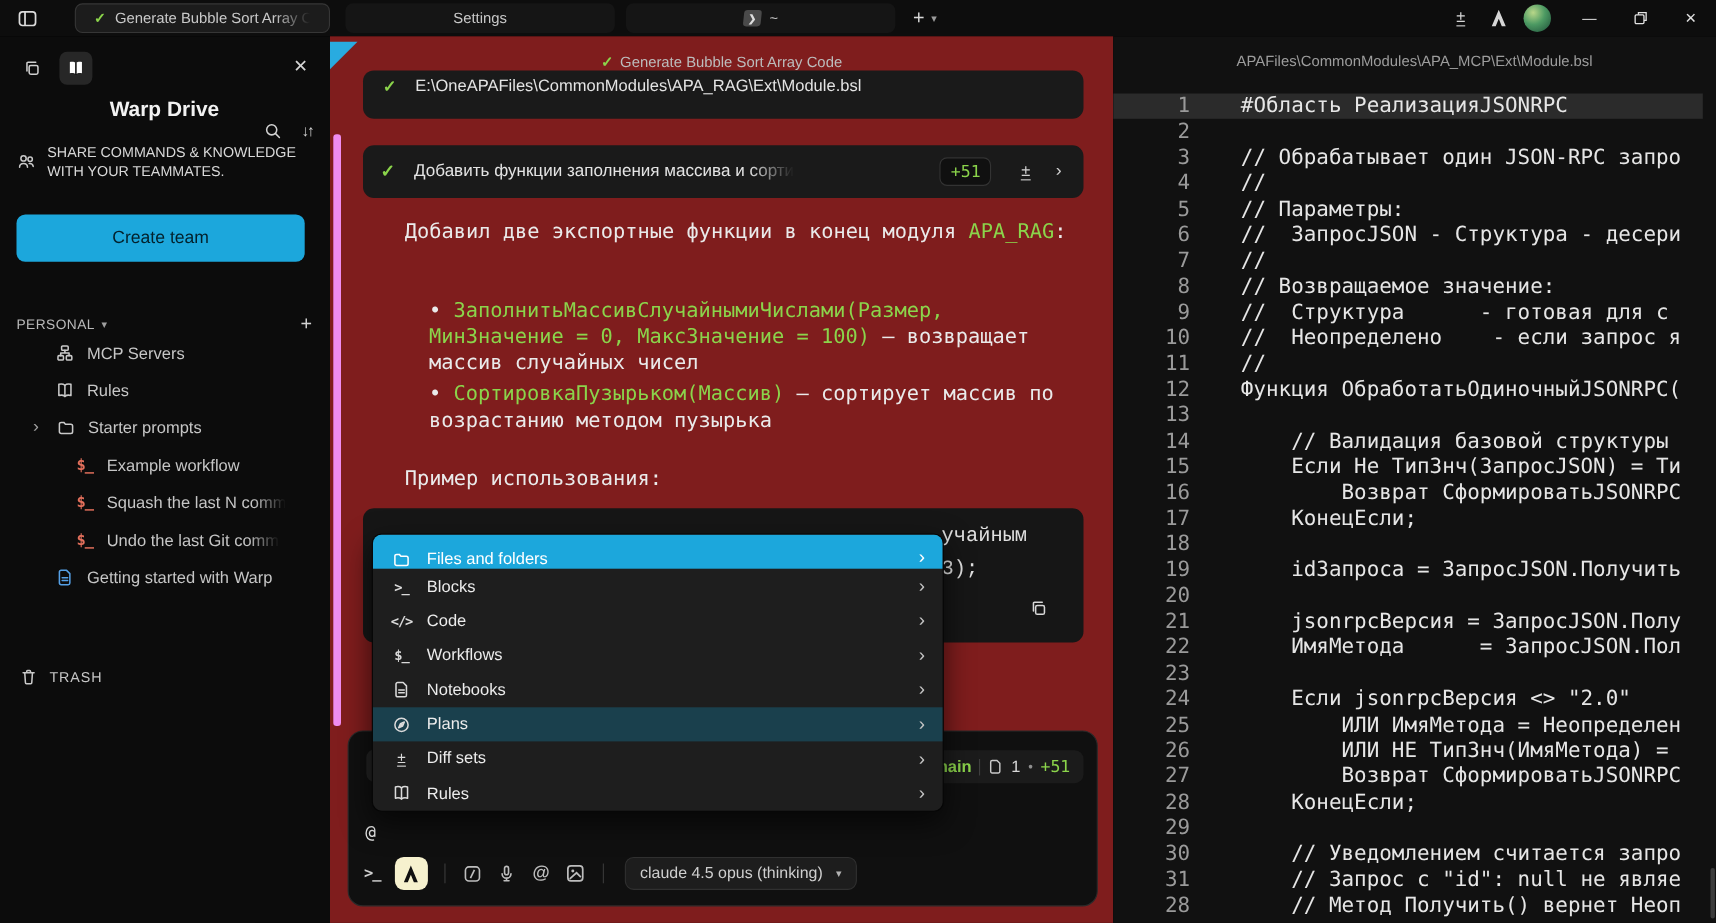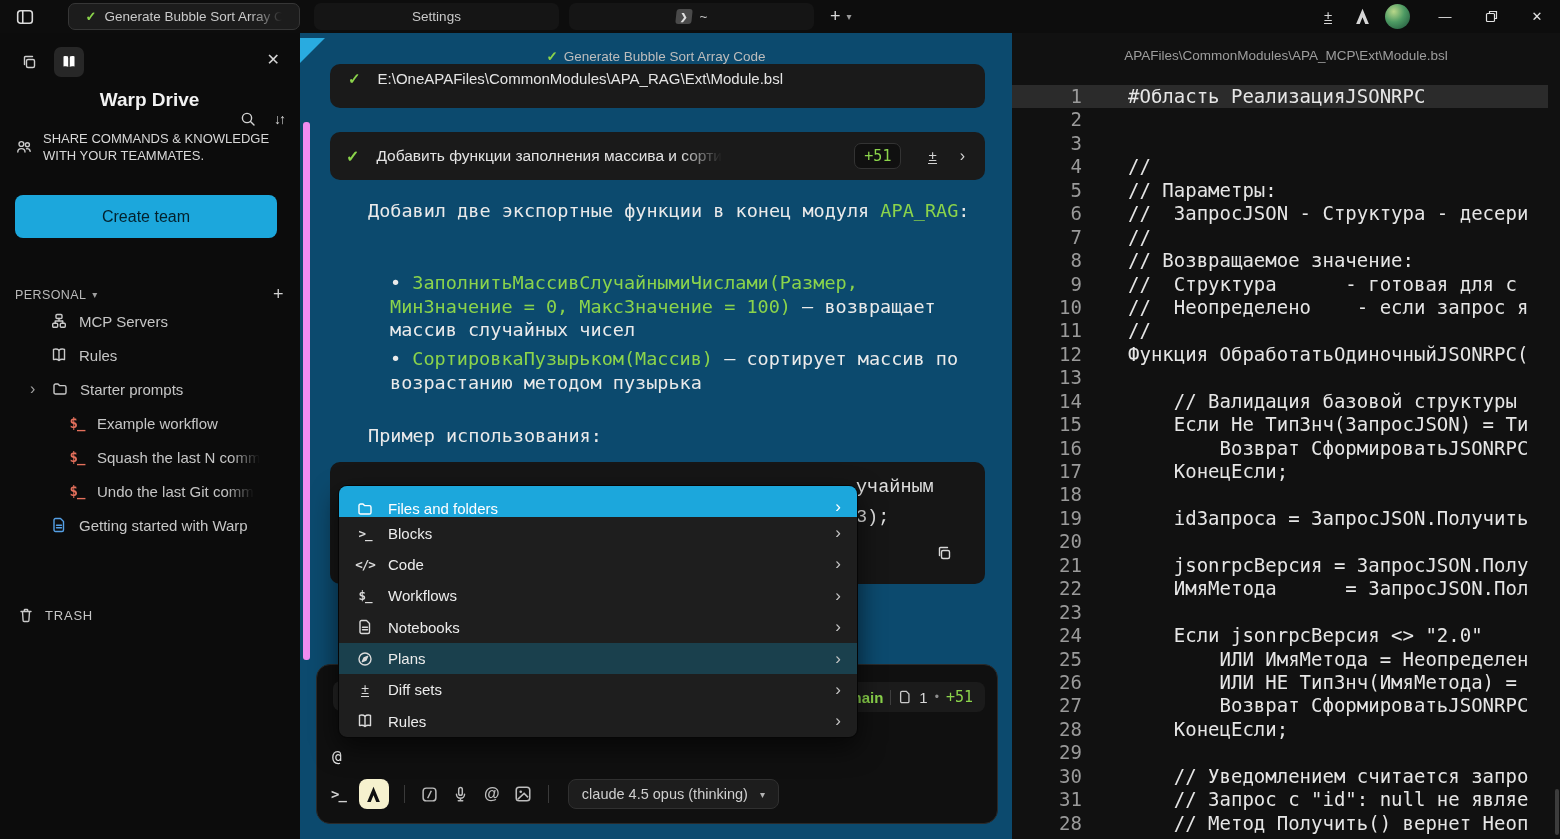--- a/index.html
+++ b/index.html
@@ -57,21 +57,21 @@
   .sb-chev.down{transform:rotate(90deg);}
   .sb-ico{width:18px;display:flex;justify-content:center;align-items:center;color:#c9c9c9;flex:none;}
   .ticon{font-family:"DejaVu Sans Mono",monospace;font-weight:700;font-size:12.5px;letter-spacing:-1px;}
   .sb-ico .ticon{font-size:14px;}
   .ico-workflow-c{color:var(--salmon);}
   .ico-doc-c{color:var(--doc-blue);}
   .sb-label{white-space:nowrap;overflow:hidden;}
   .sb-trash{position:absolute;top:574px;left:17px;display:flex;gap:10px;align-items:center;color:#c6c6c6;font-size:13px;letter-spacing:.8px;}
 
   
-  .agent{position:absolute;left:300px;top:33px;width:712px;bottom:0;background:#0c4a6e;}
+  .agent{position:absolute;left:300px;top:33px;width:712px;bottom:0;background:#7f1d1d;}
   .corner-tri{position:absolute;left:0;top:5px;width:0;height:0;border-top:25px solid var(--tri);border-right:25px solid transparent;}
   .pink-stripe{position:absolute;left:3px;top:89px;width:7px;height:538px;background:var(--pink);border-radius:3px;}
   .agent-header{position:absolute;top:15px;left:0;right:0;text-align:center;font-size:13.5px;color:#bcbcbc;}
   .agent-header .check{margin-right:6px;}
   .card{position:absolute;left:30px;width:655px;background:#1a1a1a;border-radius:10px;}
   .card-file{top:31px;height:44px;display:flex;align-items:flex-start;gap:17px;padding:6px 18px 0 18px;font-size:15px;color:#e4e4e4;overflow:hidden;}
   .card-file .check{font-size:15px;}
   .card-task{top:99px;height:48px;display:flex;align-items:center;gap:17px;padding:0 16px;}
   .card-task .check{font-size:16px;}
   .task-label{font-size:15.5px;color:#e4e4e4;white-space:nowrap;overflow:hidden;max-width:432px;-webkit-mask-image:linear-gradient(90deg,#000 88%,transparent);mask-image:linear-gradient(90deg,#000 88%,transparent);}
@@ -449,21 +449,21 @@
           <span class="menu-chev">›</span>
         </div>
       </div>
   </main>
 
   <section class="editor">
     <div class="ed-header">APAFiles\CommonModules\APA_MCP\Ext\Module.bsl</div>
     <div class="ed-lines" id="ed-lines">
         <div class="code-row active"><span class="ln">1</span><span class="code-text">#Область РеализацияJSONRPC</span></div>
         <div class="code-row"><span class="ln">2</span><span class="code-text"></span></div>
-        <div class="code-row"><span class="ln">3</span></div>
+        <div class="code-row"><span class="ln">3</span><span class="code-text">// Обрабатывает один JSON-RPC запро</span></div>
         <div class="code-row"><span class="ln">4</span><span class="code-text">//</span></div>
         <div class="code-row"><span class="ln">5</span><span class="code-text">// Параметры:</span></div>
         <div class="code-row"><span class="ln">6</span><span class="code-text">//  ЗапросJSON - Структура - десери</span></div>
         <div class="code-row"><span class="ln">7</span><span class="code-text">//</span></div>
         <div class="code-row"><span class="ln">8</span><span class="code-text">// Возвращаемое значение:</span></div>
         <div class="code-row"><span class="ln">9</span><span class="code-text">//  Структура      - готовая для с</span></div>
         <div class="code-row"><span class="ln">10</span><span class="code-text">//  Неопределено    - если запрос я</span></div>
         <div class="code-row"><span class="ln">11</span><span class="code-text">//</span></div>
         <div class="code-row"><span class="ln">12</span><span class="code-text">Функция ОбработатьОдиночныйJSONRPC(</span></div>
         <div class="code-row"><span class="ln">13</span><span class="code-text"></span></div>

